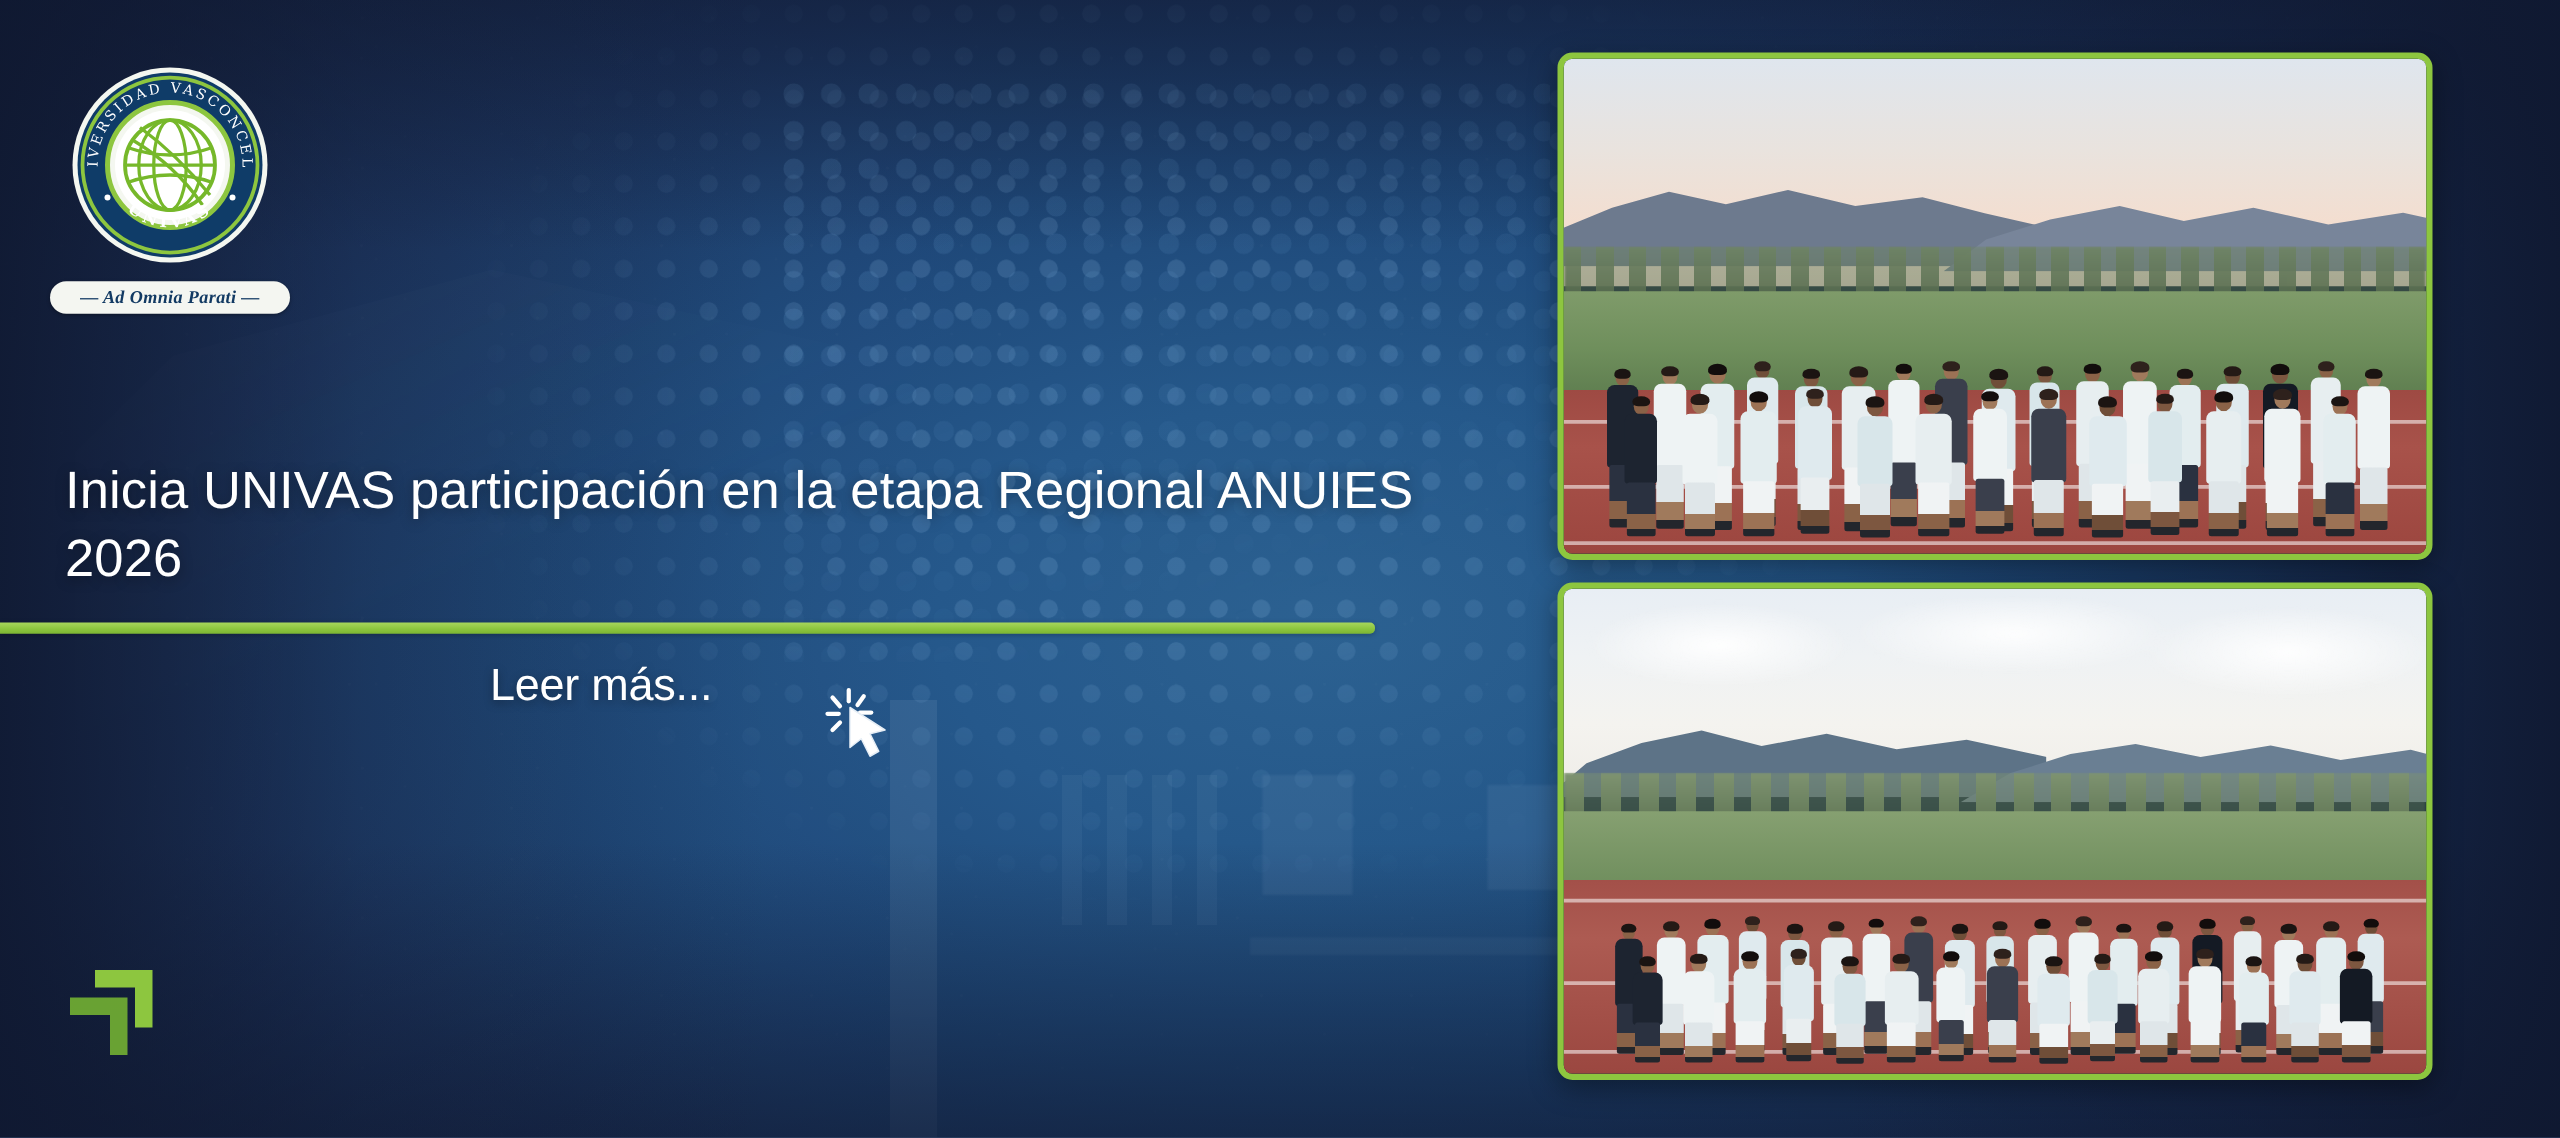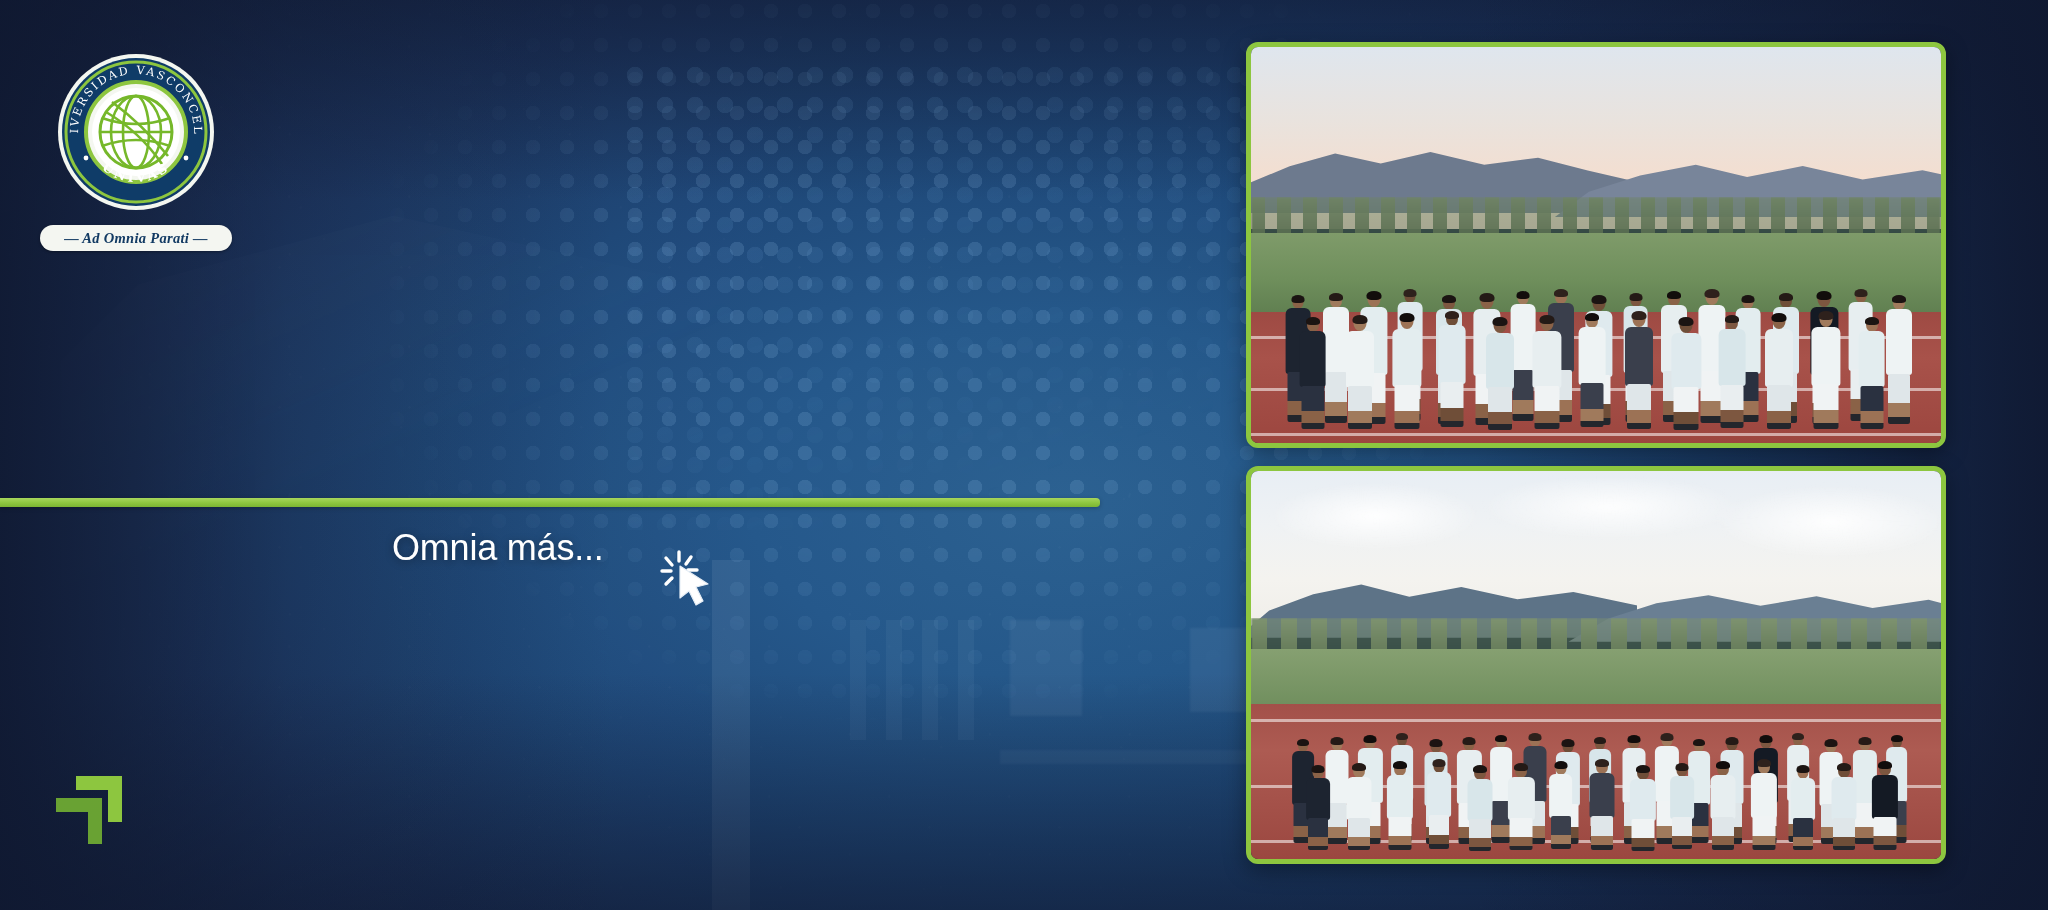--- a/index.html
+++ b/index.html
@@ -317,24 +317,25 @@
       </text>
       <circle cx="30" cy="106" r="2.4" fill="#ffffff"></circle>
       <circle cx="130" cy="106" r="2.4" fill="#ffffff"></circle>
     </svg>
   </div>
 
   <div class="logo-ribbon">
     <span>— Ad Omnia Parati —</span>
   </div>
 
+  <h1 class="headline">Inicia UNIVAS participación en la etapa Regional ANUIES 2026</h1>
 
   <div class="green-rule"></div>
 
-  <a class="readmore" href="#">Omnia más...</a>
+  <a class="readmore" href="#">Leer más...</a>
 
   <div class="cursor">
     <svg viewBox="0 0 62 62" width="62" height="62">
       <g stroke="#ffffff" stroke-width="3.4" stroke-linecap="round" fill="none">
         <line x1="19" y1="4" x2="19" y2="13"></line>
         <line x1="6" y1="10" x2="12" y2="17"></line>
         <line x1="2" y1="23" x2="11" y2="23"></line>
         <line x1="6" y1="36" x2="12" y2="30"></line>
         <line x1="31" y1="9" x2="26" y2="16"></line>
         <line x1="37" y1="22" x2="28" y2="22"></line>

